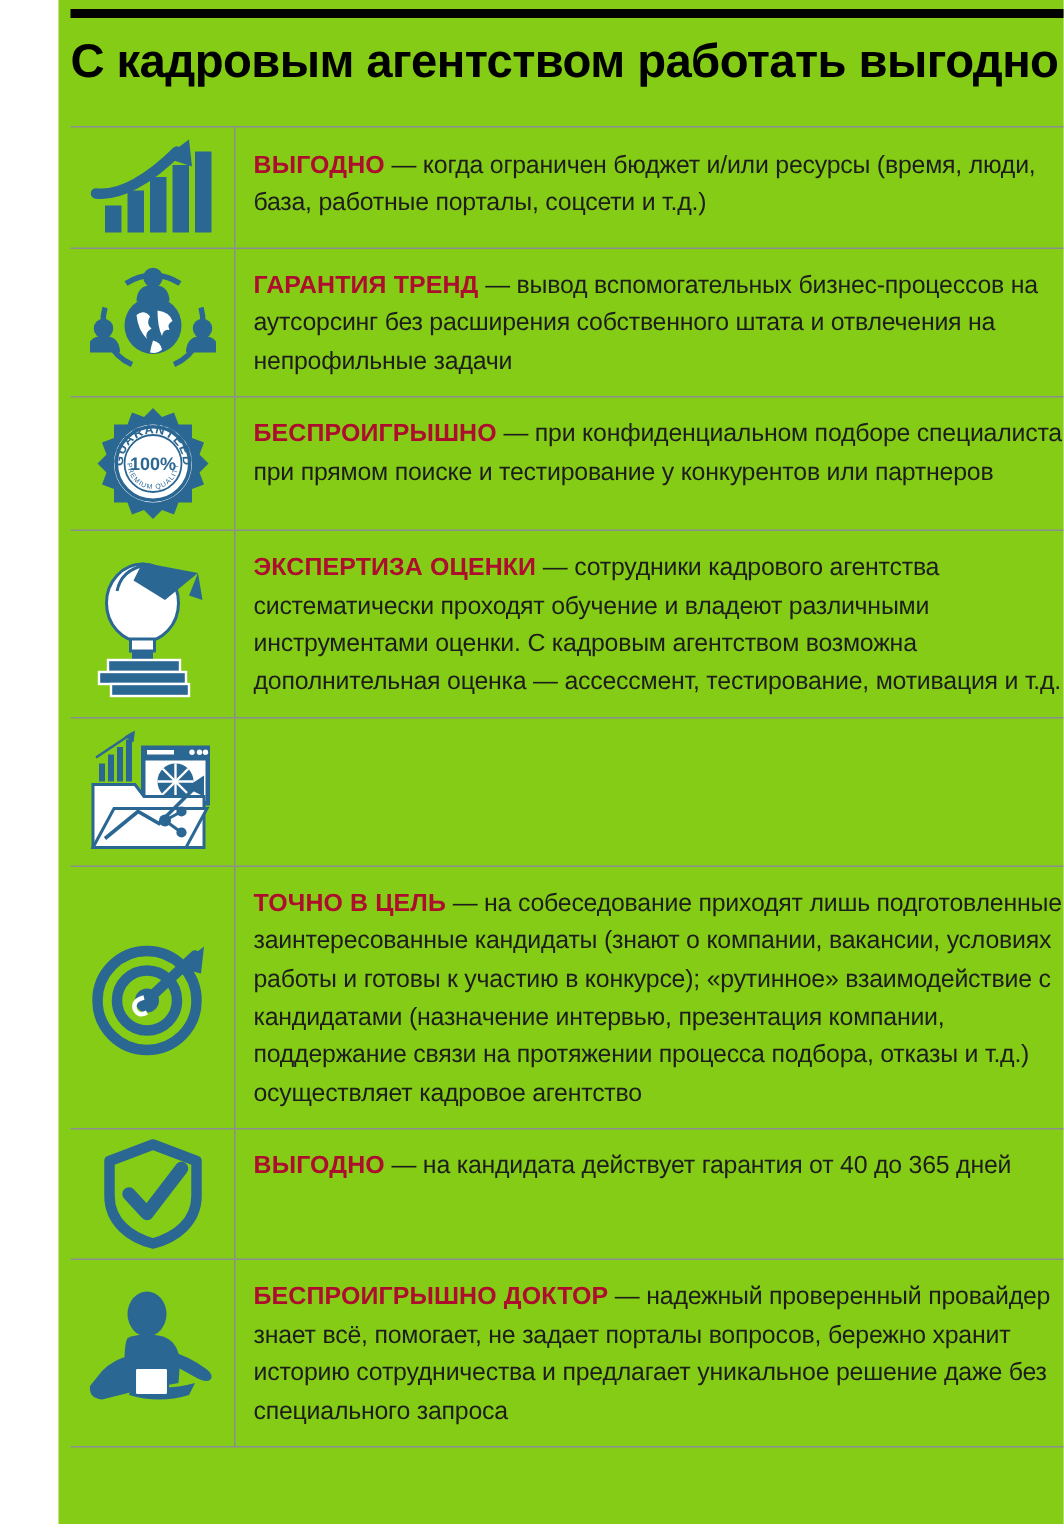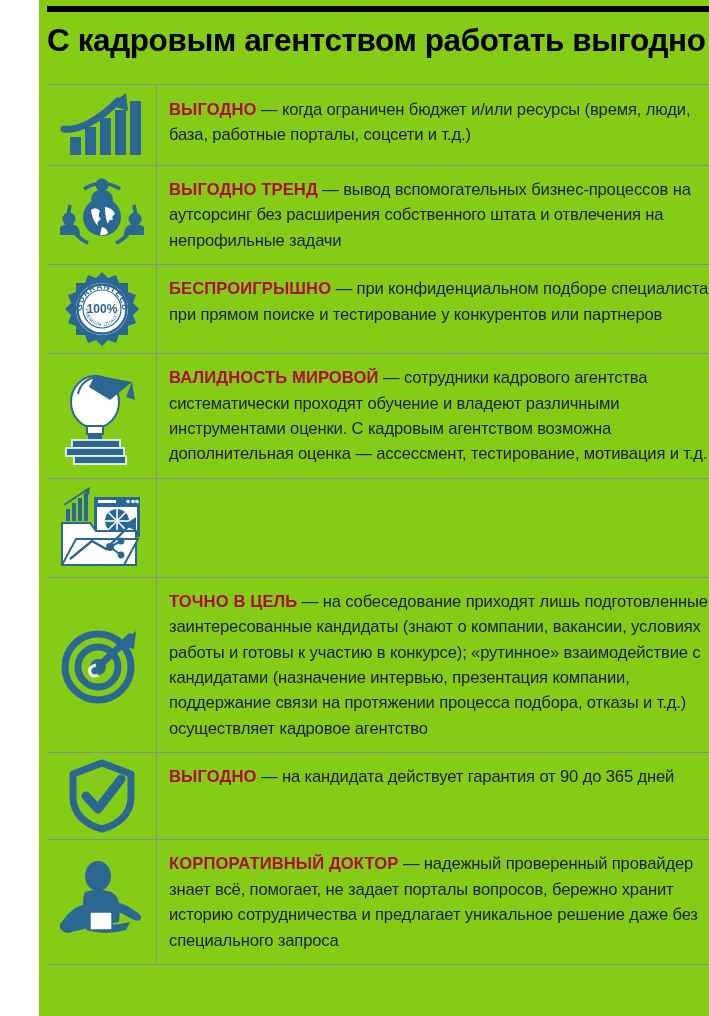--- a/index.html
+++ b/index.html
@@ -139,21 +139,21 @@
             <circle cx="42" cy="8" r="6.5"></circle>
             <path d="M31 24 q0 -11 11 -11 q11 0 11 11z"></path>
             <circle cx="9" cy="42" r="6.5"></circle>
             <path d="M-2 58 q0 -11 11 -11 q11 0 11 11z"></path>
             <circle cx="75" cy="42" r="6.5"></circle>
             <path d="M64 58 q0 -11 11 -11 q11 0 11 11z"></path>
           </g>
         </svg>
       </div>
       <div class="text-cell">
-        <span class="lead">ВЫГОДНО ТРЕНД</span><span class="body-txt"> — </span><span class="body-txt">вывод вспомогательных бизнес-процессов на аутсорсинг без расширения собственного штата и отвлечения на непрофильные задачи</span>
+        <span class="lead">ГАРАНТИЯ ТРЕНД</span><span class="body-txt"> — </span><span class="body-txt">вывод вспомогательных бизнес-процессов на аутсорсинг без расширения собственного штата и отвлечения на непрофильные задачи</span>
       </div>
     </div>
 
     <div class="row r3">
       <div class="icon-cell">
         <svg width="78" height="76" viewBox="0 0 78 76">
           <defs>
             <path id="arcTop" d="M19 38 A20 20 0 0 1 59 38"></path>
             <path id="arcBot" d="M22 38 A17 17 0 0 0 56 38"></path>
           </defs>
@@ -187,21 +187,21 @@
           <path d="M33 11 L70 18 L48 36 L27 23 Z" fill="#2b6793"></path>
           <path d="M70 18 L73 36 L64 33 Z" fill="#2b6793"></path>
           <g fill="#2b6793" stroke="#ffffff" stroke-width="1.6">
             <rect x="10" y="76" width="48" height="8"></rect>
             <rect x="4" y="84" width="58" height="8"></rect>
             <rect x="12" y="92" width="52" height="8"></rect>
           </g>
         </svg>
       </div>
       <div class="text-cell">
-        <span class="lead">ВАЛИДНОСТЬ МИРОВОЙ</span><span class="body-txt"> — </span><span class="body-txt">сотрудники кадрового агентства систематически проходят обучение и владеют различными инструментами оценки. С кадровым агентством возможна дополнительная оценка — ассессмент, тестирование, мотивация и т.д.</span>
+        <span class="lead">ЭКСПЕРТИЗА ОЦЕНКИ</span><span class="body-txt"> — </span><span class="body-txt">сотрудники кадрового агентства систематически проходят обучение и владеют различными инструментами оценки. С кадровым агентством возможна дополнительная оценка — ассессмент, тестирование, мотивация и т.д.</span>
       </div>
     </div>
 
     <div class="row r5">
       <div class="icon-cell">
         <svg width="88" height="86" viewBox="0 0 88 86">
           <g fill="#2b6793">
             <rect x="8" y="24" width="4" height="12"></rect>
             <rect x="14" y="18" width="4" height="18"></rect>
             <rect x="20" y="13" width="4" height="23"></rect>
@@ -258,38 +258,38 @@
     </div>
 
     <div class="row r7">
       <div class="icon-cell">
         <svg width="70" height="74" viewBox="0 0 70 74">
           <path d="M35 4 L64 15 V38 C64 56 50 66 35 70 C20 66 6 56 6 38 V15 Z" fill="none" stroke="#2b6793" stroke-width="7" stroke-linejoin="round"></path>
           <path d="M19 37 L31 50 L54 20" fill="none" stroke="#2b6793" stroke-width="9" stroke-linecap="round" stroke-linejoin="round"></path>
         </svg>
       </div>
       <div class="text-cell">
-        <span class="lead">ВЫГОДНО</span><span class="body-txt"> — </span><span class="body-txt">на кандидата действует гарантия от 90 до 365 дней</span>
+        <span class="lead">ВЫГОДНО</span><span class="body-txt"> — </span><span class="body-txt">на кандидата действует гарантия от 40 до 365 дней</span>
       </div>
     </div>
 
     <div class="row r8">
       <div class="icon-cell">
         <svg width="88" height="84" viewBox="0 0 88 84">
           <g fill="#2b6793">
             <ellipse cx="40" cy="16" rx="13" ry="15"></ellipse>
             <path d="M40 16 q5 1 4 8 q-1 6 -6 5 q-4 -1 -3 -7 z" fill="#2b6793"></path>
             <path d="M27 32 q13 -5 26 0 q8 4 9 16 l-1 14 q-16 4 -34 0 l-2 -16 q0 -10 2 -14z"></path>
             <path d="M28 44 q-10 2 -18 10 L2 64 q-1 8 8 9 l20 -5 q10 -4 16 -12z"></path>
             <path d="M52 48 q10 4 20 10 q7 4 10 2 q3 -3 -2 -7 q-12 -9 -24 -12z"></path>
             <path d="M30 62 q20 6 42 0 l-4 8 q-20 6 -40 0z"></path>
           </g>
           <rect x="32" y="52" width="22" height="18" rx="1.5" fill="#ffffff" stroke="#2b6793" stroke-width="1.4"></rect>
           <path d="M38 52 v-4 h10 v4" fill="none" stroke="#2b6793" stroke-width="2"></path>
         </svg>
       </div>
       <div class="text-cell">
-        <span class="lead">КОРПОРАТИВНЫЙ ДОКТОР</span><span class="body-txt"> — </span><span class="body-txt">надежный проверенный провайдер знает всё, помогает, не задает порталы вопросов, бережно хранит историю сотрудничества и предлагает уникальное решение даже без специального запроса</span>
+        <span class="lead">БЕСПРОИГРЫШНО ДОКТОР</span><span class="body-txt"> — </span><span class="body-txt">надежный проверенный провайдер знает всё, помогает, не задает порталы вопросов, бережно хранит историю сотрудничества и предлагает уникальное решение даже без специального запроса</span>
       </div>
     </div>
 
   </div>
 </div>
 
 </body></html>

